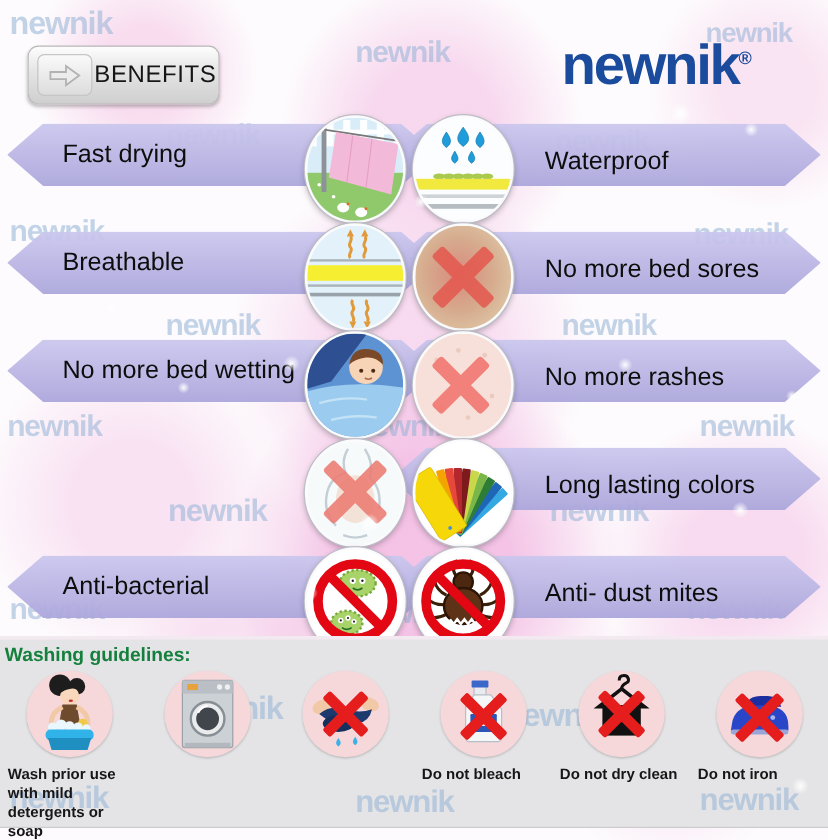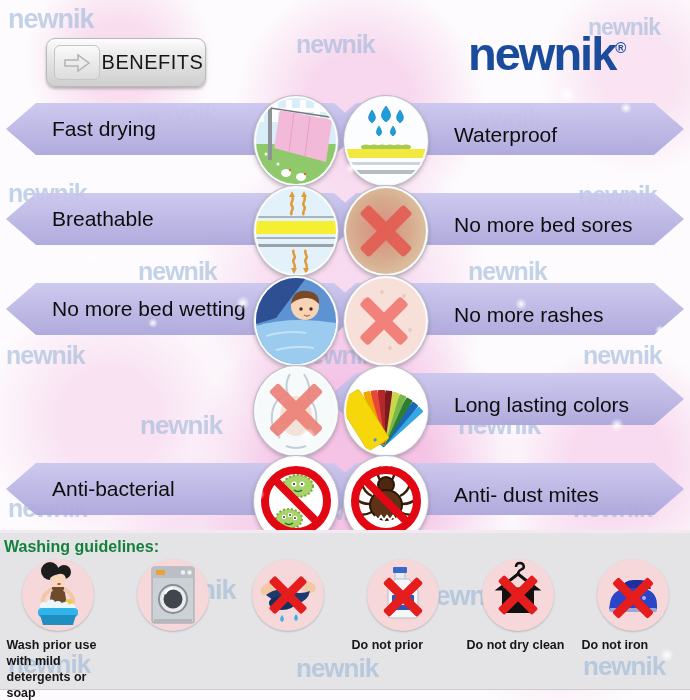--- a/index.html
+++ b/index.html
@@ -15,21 +15,21 @@
       radial-gradient(circle at 355px 470px, rgba(238,160,215,.62) 0 70px, rgba(238,160,215,0) 165px),
       radial-gradient(circle at 620px 465px, rgba(243,187,226,.5) 0 50px, rgba(243,187,226,0) 120px),
       radial-gradient(circle at 200px 555px, rgba(240,180,222,.35) 0 40px, rgba(240,180,222,0) 100px),
       radial-gradient(circle at 560px 610px, rgba(240,180,222,.30) 0 40px, rgba(240,180,222,0) 110px),
       #fdfbfd;
   }
   .wm{position:absolute;font-weight:bold;color:rgba(148,178,214,.55);letter-spacing:-1px;pointer-events:none;}
   .spark{position:absolute;border-radius:50%;background:radial-gradient(circle, rgba(255,255,255,.95), rgba(255,255,255,0) 70%);}
 
   
-  .benefits-btn{position:absolute;left:46px;top:38px;width:158px;height:47px;border-radius:9px;
+  .benefits-btn{position:absolute;left:23px;top:38px;width:158px;height:47px;border-radius:9px;
     background:linear-gradient(#fdfdfd,#e4e4e4 45%,#cfcfcf);border:1px solid #b9b9b9;
     box-shadow:0 2px 3px rgba(0,0,0,.25);display:flex;align-items:center;}
   .benefits-arrowbox{width:44px;height:33px;margin-left:7px;border-radius:6px;
     background:linear-gradient(#fafafa,#dcdcdc);border:1px solid #c6c6c6;display:flex;align-items:center;justify-content:center;}
   .benefits-label{flex:1;text-align:center;font-size:20px;font-weight:500;letter-spacing:.5px;color:#161616;}
   .logo{position:absolute;left:468px;top:26px;font-size:47px;font-weight:bold;letter-spacing:-2px;color:#1a4b9d;text-align:right;}
   .logo sup{font-size:15px;letter-spacing:0;vertical-align:super;}
 
   
   .row{position:absolute;left:0;width:556px;height:90px;}
@@ -402,21 +402,21 @@
             <rect x="26" y="8" width="14" height="6" rx="1" fill="#3a67c9"></rect>
             <path d="M28 20 l-7 10 v26 a3 3 0 0 0 3 3 h24 a3 3 0 0 0 3-3 V32 l-9-12z" fill="#f4f6f8" stroke="#b6bec6"></path>
             <rect x="25" y="36" width="22" height="15" rx="1" fill="#2c55b8"></rect>
             <rect x="27.5" y="41" width="17" height="5" rx="1" fill="#ffffff" opacity=".9"></rect>
             <g fill="#e51d1d">
                 <rect x="12" y="33.5" width="48" height="9" rx="2" transform="rotate(45 36 38)"></rect>
                 <rect x="12" y="33.5" width="48" height="9" rx="2" transform="rotate(-45 36 38)"></rect>
               </g>
           </svg>
         </div>
-        <div class="wash-caption">Do not prior</div>
+        <div class="wash-caption">Do not bleach</div>
       </div>
 
       <div class="wash-col">
         <div class="wash-circle">
           <svg viewBox="0 0 72 72">
             <path d="M36 15 c0-3 2-4 4-5 c3-1 2-6-2-6 c-3 0-4 2-4 4" stroke="#111" stroke-width="2.5" fill="none"></path>
             <path d="M36 15 L17 30 H55 Z" fill="none" stroke="#111" stroke-width="3"></path>
             <rect x="20" y="30" width="32" height="24" fill="#111"></rect>
             <g fill="#e51d1d">
                 <rect x="12" y="31.5" width="48" height="9" rx="2" transform="rotate(45 36 36)"></rect>

